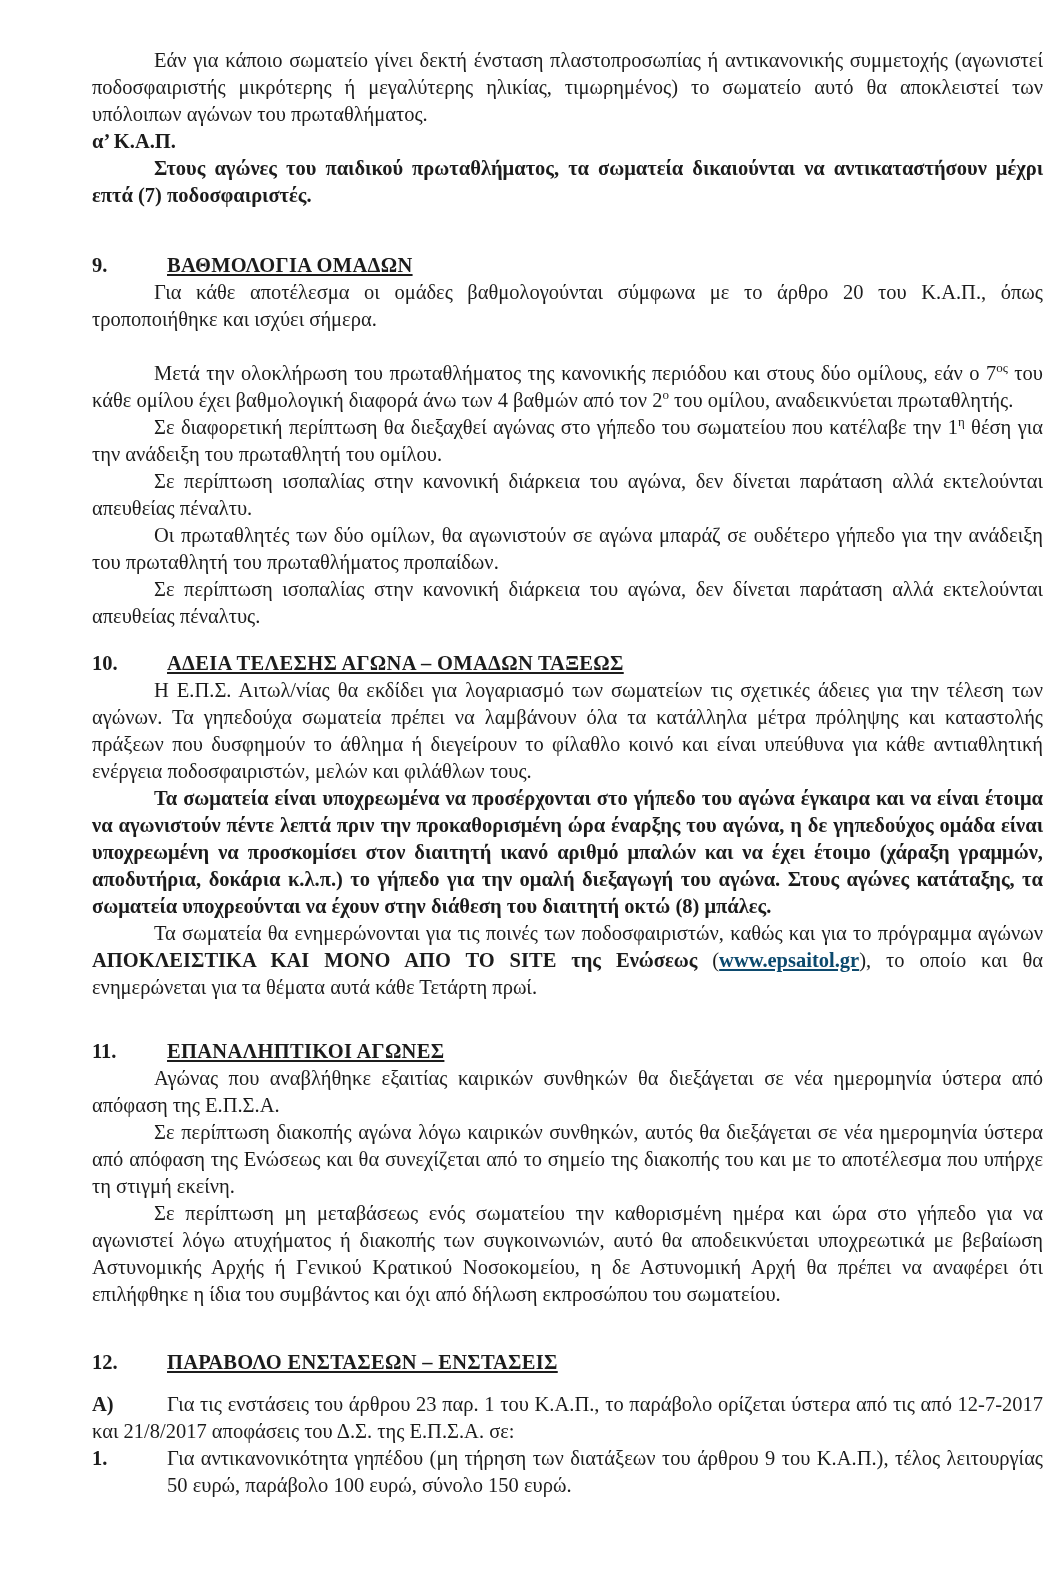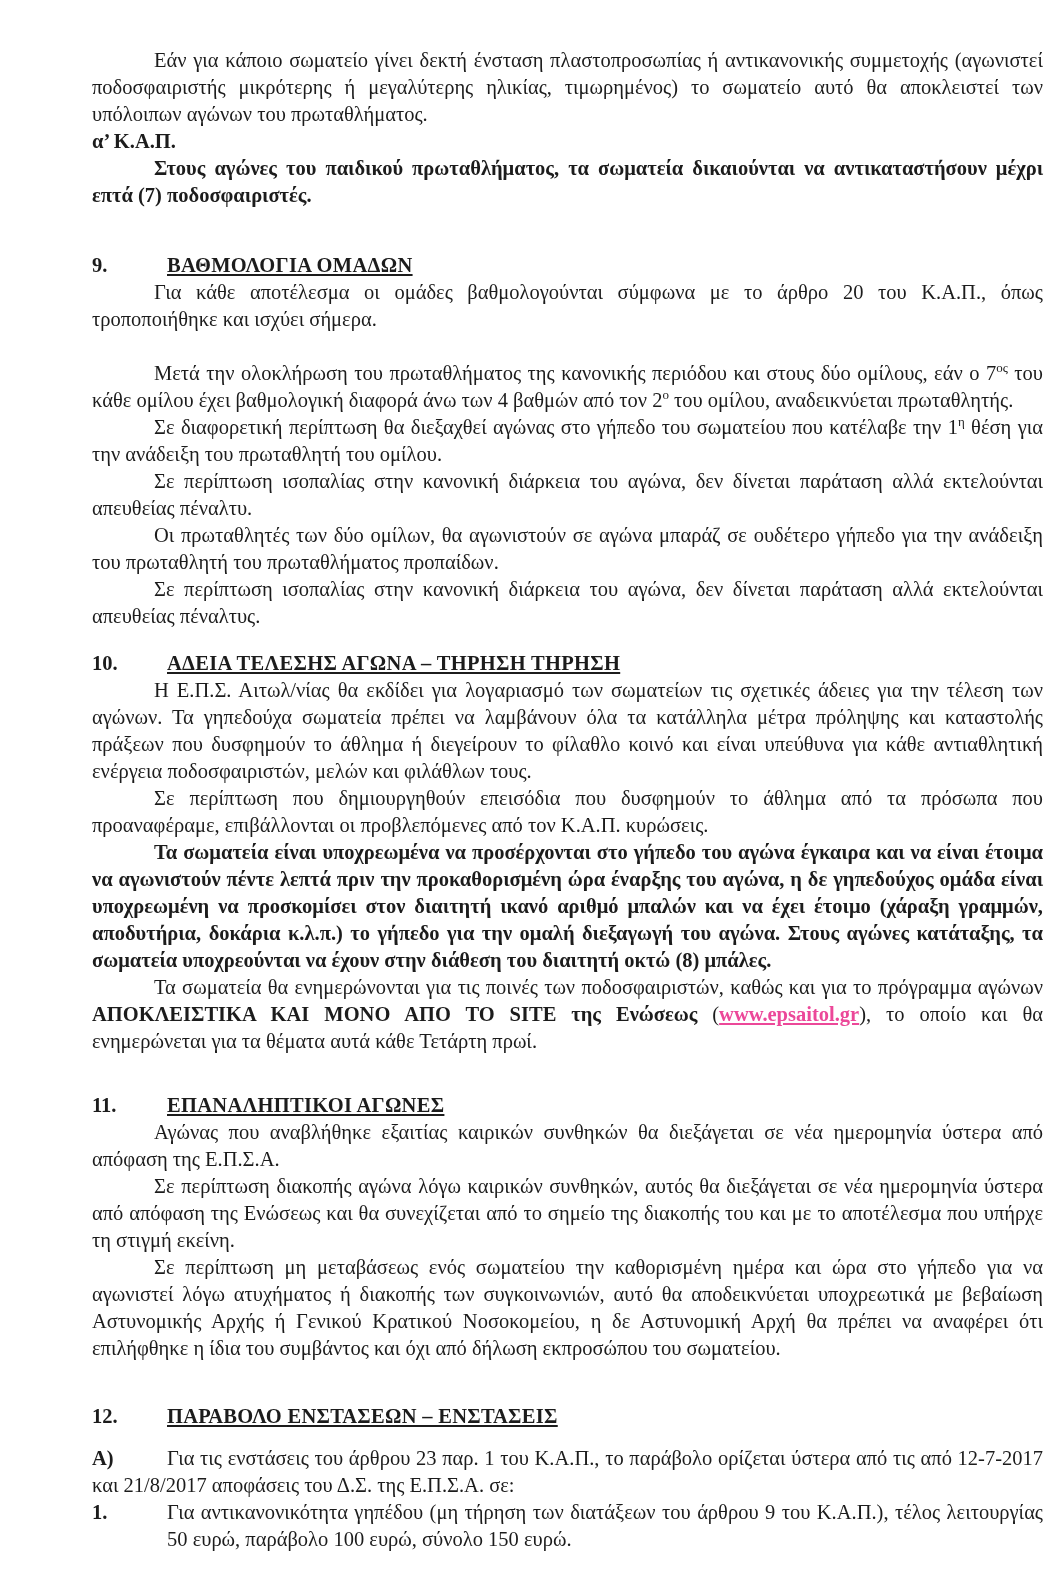--- a/index.html
+++ b/index.html
@@ -68,21 +68,21 @@
   .item-row .inum {
     flex: 0 0 75px;
     width: 75px;
     font-weight: bold;
     font-size: 20.5px;
     line-height: 27px;
   }
   .item-row .para { flex: 1 1 auto; }
 
   a.site-link {
-    color: #ec4899;
+    color: #0c4a6e;
     font-weight: bold;
     text-decoration: underline;
     cursor: pointer;
   }
 </style>
 </head>
 <body>
 
 <div class="page">
   <div class="content">
@@ -97,24 +97,23 @@
     </div>
     <p class="para">Για κάθε αποτέλεσμα οι ομάδες βαθμολογούνται σύμφωνα με το άρθρο 20 του Κ.Α.Π., όπως τροποποιήθηκε και ισχύει σήμερα.</p>
     <p class="para gap-line"><span>Μετά την ολοκλήρωση του πρωταθλήματος της κανονικής περιόδου και στους δύο ομίλους, εάν ο 7</span><sup class="ord">ος</sup><span> του κάθε ομίλου έχει βαθμολογική διαφορά άνω των 4 βαθμών από τον 2</span><sup class="ord">ο</sup><span> του ομίλου, αναδεικνύεται πρωταθλητής.</span></p>
     <p class="para"><span>Σε διαφορετική περίπτωση θα διεξαχθεί αγώνας στο γήπεδο του σωματείου που κατέλαβε την 1</span><sup class="ord">η</sup><span> θέση για την ανάδειξη του πρωταθλητή του ομίλου.</span></p>
     <p class="para">Σε περίπτωση ισοπαλίας στην κανονική διάρκεια του αγώνα, δεν δίνεται παράταση αλλά εκτελούνται απευθείας πέναλτυ.</p>
     <p class="para">Οι πρωταθλητές των δύο ομίλων, θα αγωνιστούν σε αγώνα μπαράζ σε ουδέτερο γήπεδο για την ανάδειξη του πρωταθλητή του πρωταθλήματος προπαίδων.</p>
     <p class="para">Σε περίπτωση ισοπαλίας στην κανονική διάρκεια του αγώνα, δεν δίνεται παράταση αλλά εκτελούνται απευθείας πέναλτυς.</p>
 
     <div class="heading gap-h10">
       <span class="hnum">10.</span>
-      <span class="htitle">ΑΔΕΙΑ ΤΕΛΕΣΗΣ ΑΓΩΝΑ – ΤΗΡΗΣΗ ΤΗΡΗΣΗ</span>
+      <span class="htitle">ΑΔΕΙΑ ΤΕΛΕΣΗΣ ΑΓΩΝΑ – ΟΜΑΔΩΝ ΤΑΞΕΩΣ</span>
     </div>
     <p class="para">Η Ε.Π.Σ. Αιτωλ/νίας θα εκδίδει για λογαριασμό των σωματείων τις σχετικές άδειες για την τέλεση των αγώνων. Τα γηπεδούχα σωματεία πρέπει να λαμβάνουν όλα τα κατάλληλα μέτρα πρόληψης και καταστολής πράξεων που δυσφημούν το άθλημα ή διεγείρουν το φίλαθλο κοινό και είναι υπεύθυνα για κάθε αντιαθλητική ενέργεια ποδοσφαιριστών, μελών και φιλάθλων τους.</p>
-    <p class="para">Σε περίπτωση που δημιουργηθούν επεισόδια που δυσφημούν το άθλημα από τα πρόσωπα που προαναφέραμε, επιβάλλονται οι προβλεπόμενες από τον Κ.Α.Π. κυρώσεις.</p>
     <p class="para bold">Τα σωματεία είναι υποχρεωμένα να προσέρχονται στο γήπεδο του αγώνα έγκαιρα και να είναι έτοιμα να αγωνιστούν πέντε λεπτά πριν την προκαθορισμένη ώρα έναρξης του αγώνα, η δε γηπεδούχος ομάδα είναι υποχρεωμένη να προσκομίσει στον διαιτητή ικανό αριθμό μπαλών και να έχει έτοιμο (χάραξη γραμμών, αποδυτήρια, δοκάρια κ.λ.π.) το γήπεδο για την ομαλή διεξαγωγή του αγώνα. Στους αγώνες κατάταξης, τα σωματεία υποχρεούνται να έχουν στην διάθεση του διαιτητή οκτώ (8) μπάλες.</p>
     <p class="para"><span>Τα σωματεία θα ενημερώνονται για τις ποινές των ποδοσφαιριστών, καθώς και για το πρόγραμμα αγώνων </span><span class="bold">ΑΠΟΚΛΕΙΣΤΙΚΑ ΚΑΙ ΜΟΝΟ ΑΠΟ ΤΟ SITE της Ενώσεως</span><span> (</span><a class="site-link">www.epsaitol.gr</a><span>),</span><span> το οποίο και θα ενημερώνεται για τα θέματα αυτά κάθε Τετάρτη πρωί.</span></p>
 
     <div class="heading gap-h11">
       <span class="hnum">11.</span>
       <span class="htitle">ΕΠΑΝΑΛΗΠΤΙΚΟΙ ΑΓΩΝΕΣ</span>
     </div>
     <p class="para">Αγώνας που αναβλήθηκε εξαιτίας καιρικών συνθηκών θα διεξάγεται σε νέα ημερομηνία ύστερα από απόφαση της Ε.Π.Σ.Α.</p>
     <p class="para">Σε περίπτωση διακοπής αγώνα λόγω καιρικών συνθηκών, αυτός θα διεξάγεται σε νέα ημερομηνία ύστερα από απόφαση της Ενώσεως και θα συνεχίζεται από το σημείο της διακοπής του και με το αποτέλεσμα που υπήρχε τη στιγμή εκείνη.</p>
     <p class="para">Σε περίπτωση μη μεταβάσεως ενός σωματείου την καθορισμένη ημέρα και ώρα στο γήπεδο για να αγωνιστεί λόγω ατυχήματος ή διακοπής των συγκοινωνιών, αυτό θα αποδεικνύεται υποχρεωτικά με βεβαίωση Αστυνομικής Αρχής ή Γενικού Κρατικού Νοσοκομείου, η δε Αστυνομική Αρχή θα πρέπει να αναφέρει ότι επιλήφθηκε η ίδια του συμβάντος και όχι από δήλωση εκπροσώπου του σωματείου.</p>

